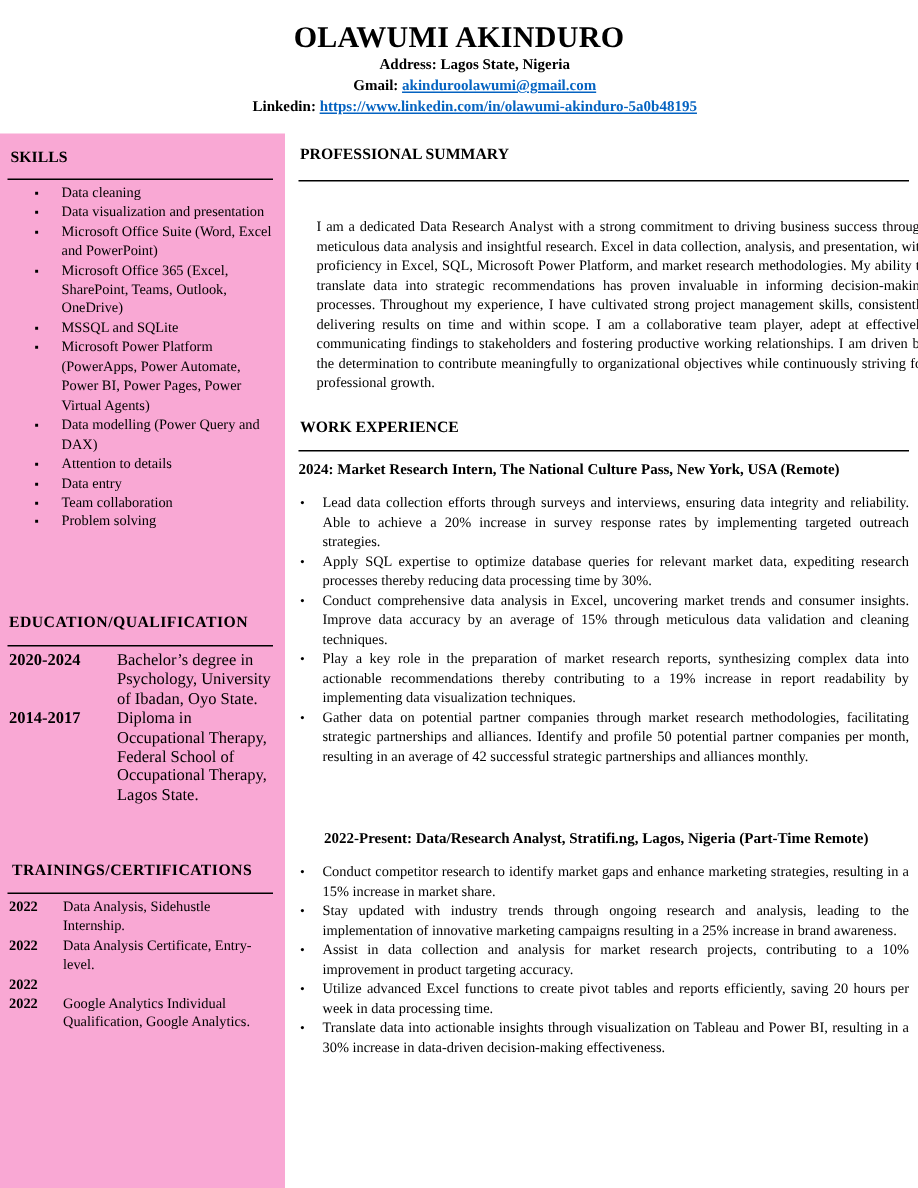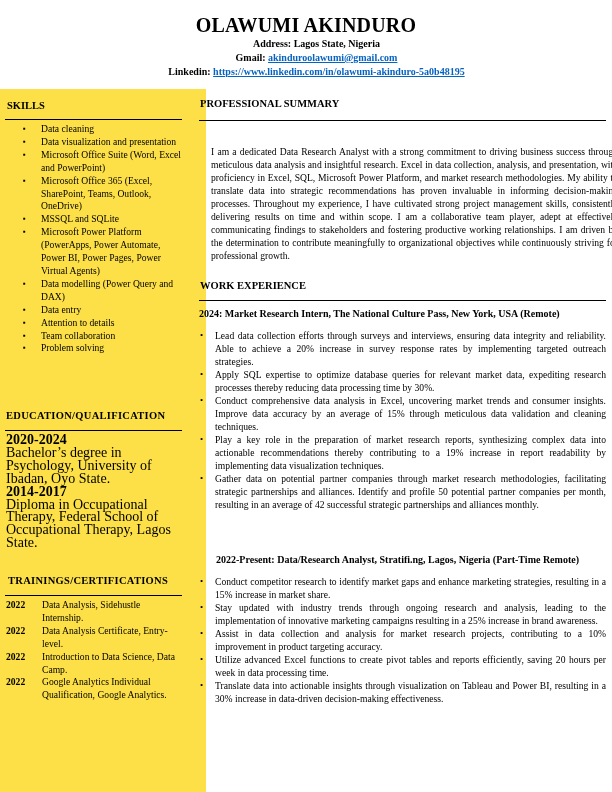--- a/index.html
+++ b/index.html
@@ -7,36 +7,36 @@
       width: 612px; height: 792px; overflow: hidden; background: #ffffff;
       font-family: "Liberation Serif", "DejaVu Serif", serif; color: #000;
       position: relative;
     }
     .header { position: absolute; top: 13px; left: 0; width: 612px; text-align: center; }
     .name { font-size: 20px; font-weight: bold; letter-spacing: 0.2px; line-height: 24px; }
     .hline { font-size: 10px; font-weight: bold; line-height: 14px; margin-left: 21px; }
     .hline a { color: #0563C1; text-decoration: underline; }
 
     .sidebar {
-      position: absolute; left: 0; top: 89px; width: 206px; height: 703px;
-      background: #fde047;
+      position: absolute; left: 0; top: 89px; width: 190px; height: 703px;
+      background: #f9a8d4;
     }
     .sec-title { font-size: 10.5px; font-weight: bold; line-height: 13px; }
     .rule { height: 0; border-top: 1.5px solid #000; }
 
     .skills-title { position: absolute; left: 7px; top: 10px; }
     .skills-rule { position: absolute; left: 5px; top: 30px; width: 177px; }
     .skills-list { position: absolute; left: 20px; top: 34px; width: 162px; margin: 0; padding: 0; list-style: none; }
     .skills-list li { position: relative; padding-left: 21px; font-size: 9.6px; line-height: 12.9px; }
     .skills-list li::before { content: "\25AA"; position: absolute; left: 3px; top: 0; font-size: 8px; }
 
     .edu-title { position: absolute; left: 6px; top: 320px; letter-spacing: 0.3px; }
     .edu-rule { position: absolute; left: 5px; top: 341px; width: 177px; }
     .edu-list { position: absolute; left: 6px; top: 345px; width: 178px; }
-    .edu-row { display: flex; font-size: 14px; line-height: 12.9px; flex-direction: column; }
+    .edu-row { display: flex; font-size: 11px; line-height: 12.9px; }
     .edu-year { width: 72px; font-weight: bold; flex: none; }
     .edu-desc { flex: 1; }
 
     .tr-title { position: absolute; left: 8px; top: 485px; letter-spacing: 0.3px; }
     .tr-rule { position: absolute; left: 5px; top: 506px; width: 177px; }
     .tr-list { position: absolute; left: 6px; top: 510px; width: 178px; }
     .tr-row { display: flex; font-size: 9.6px; line-height: 12.9px; }
     .tr-year { width: 36px; font-weight: bold; flex: none; }
     .tr-desc { flex: 1; }
 
@@ -79,22 +79,22 @@
   <div class="sec-title skills-title">SKILLS</div>
   <div class="rule skills-rule"></div>
   <ul class="skills-list">
     <li>Data cleaning</li>
     <li>Data visualization and presentation</li>
     <li>Microsoft Office Suite (Word, Excel and PowerPoint)</li>
     <li>Microsoft Office 365 (Excel, SharePoint, Teams, Outlook, OneDrive)</li>
     <li>MSSQL and SQLite</li>
     <li>Microsoft Power Platform (PowerApps, Power Automate, Power BI, Power Pages, Power Virtual Agents)</li>
     <li>Data modelling (Power Query and DAX)</li>
+    <li>Attention to details</li>
     <li>Data entry</li>
-    <li>Attention to details</li>
     <li>Team collaboration</li>
     <li>Problem solving</li>
   </ul>
 
   <div class="sec-title edu-title">EDUCATION/QUALIFICATION</div>
   <div class="rule edu-rule"></div>
   <div class="edu-list">
     <div class="edu-row">
       <div class="edu-year">2020-2024</div>
       <div class="edu-desc">Bachelor’s degree in Psychology, University of Ibadan, Oyo State.</div>
@@ -111,21 +111,20 @@
     <div class="tr-row">
       <div class="tr-year">2022</div>
       <div class="tr-desc">Data Analysis, Sidehustle Internship.</div>
     </div>
     <div class="tr-row">
       <div class="tr-year">2022</div>
       <div class="tr-desc">Data Analysis Certificate, Entry-level.</div>
     </div>
     <div class="tr-row">
       <div class="tr-year">2022</div>
-      <div class="tr-desc">Introduction to Data Science, Data Camp.</div>
     </div>
     <div class="tr-row">
       <div class="tr-year">2022</div>
       <div class="tr-desc">Google Analytics Individual Qualification, Google Analytics.</div>
     </div>
   </div>
 </div>
 
 <div class="main">
   <div class="sec-title ps-title">PROFESSIONAL SUMMARY</div>

